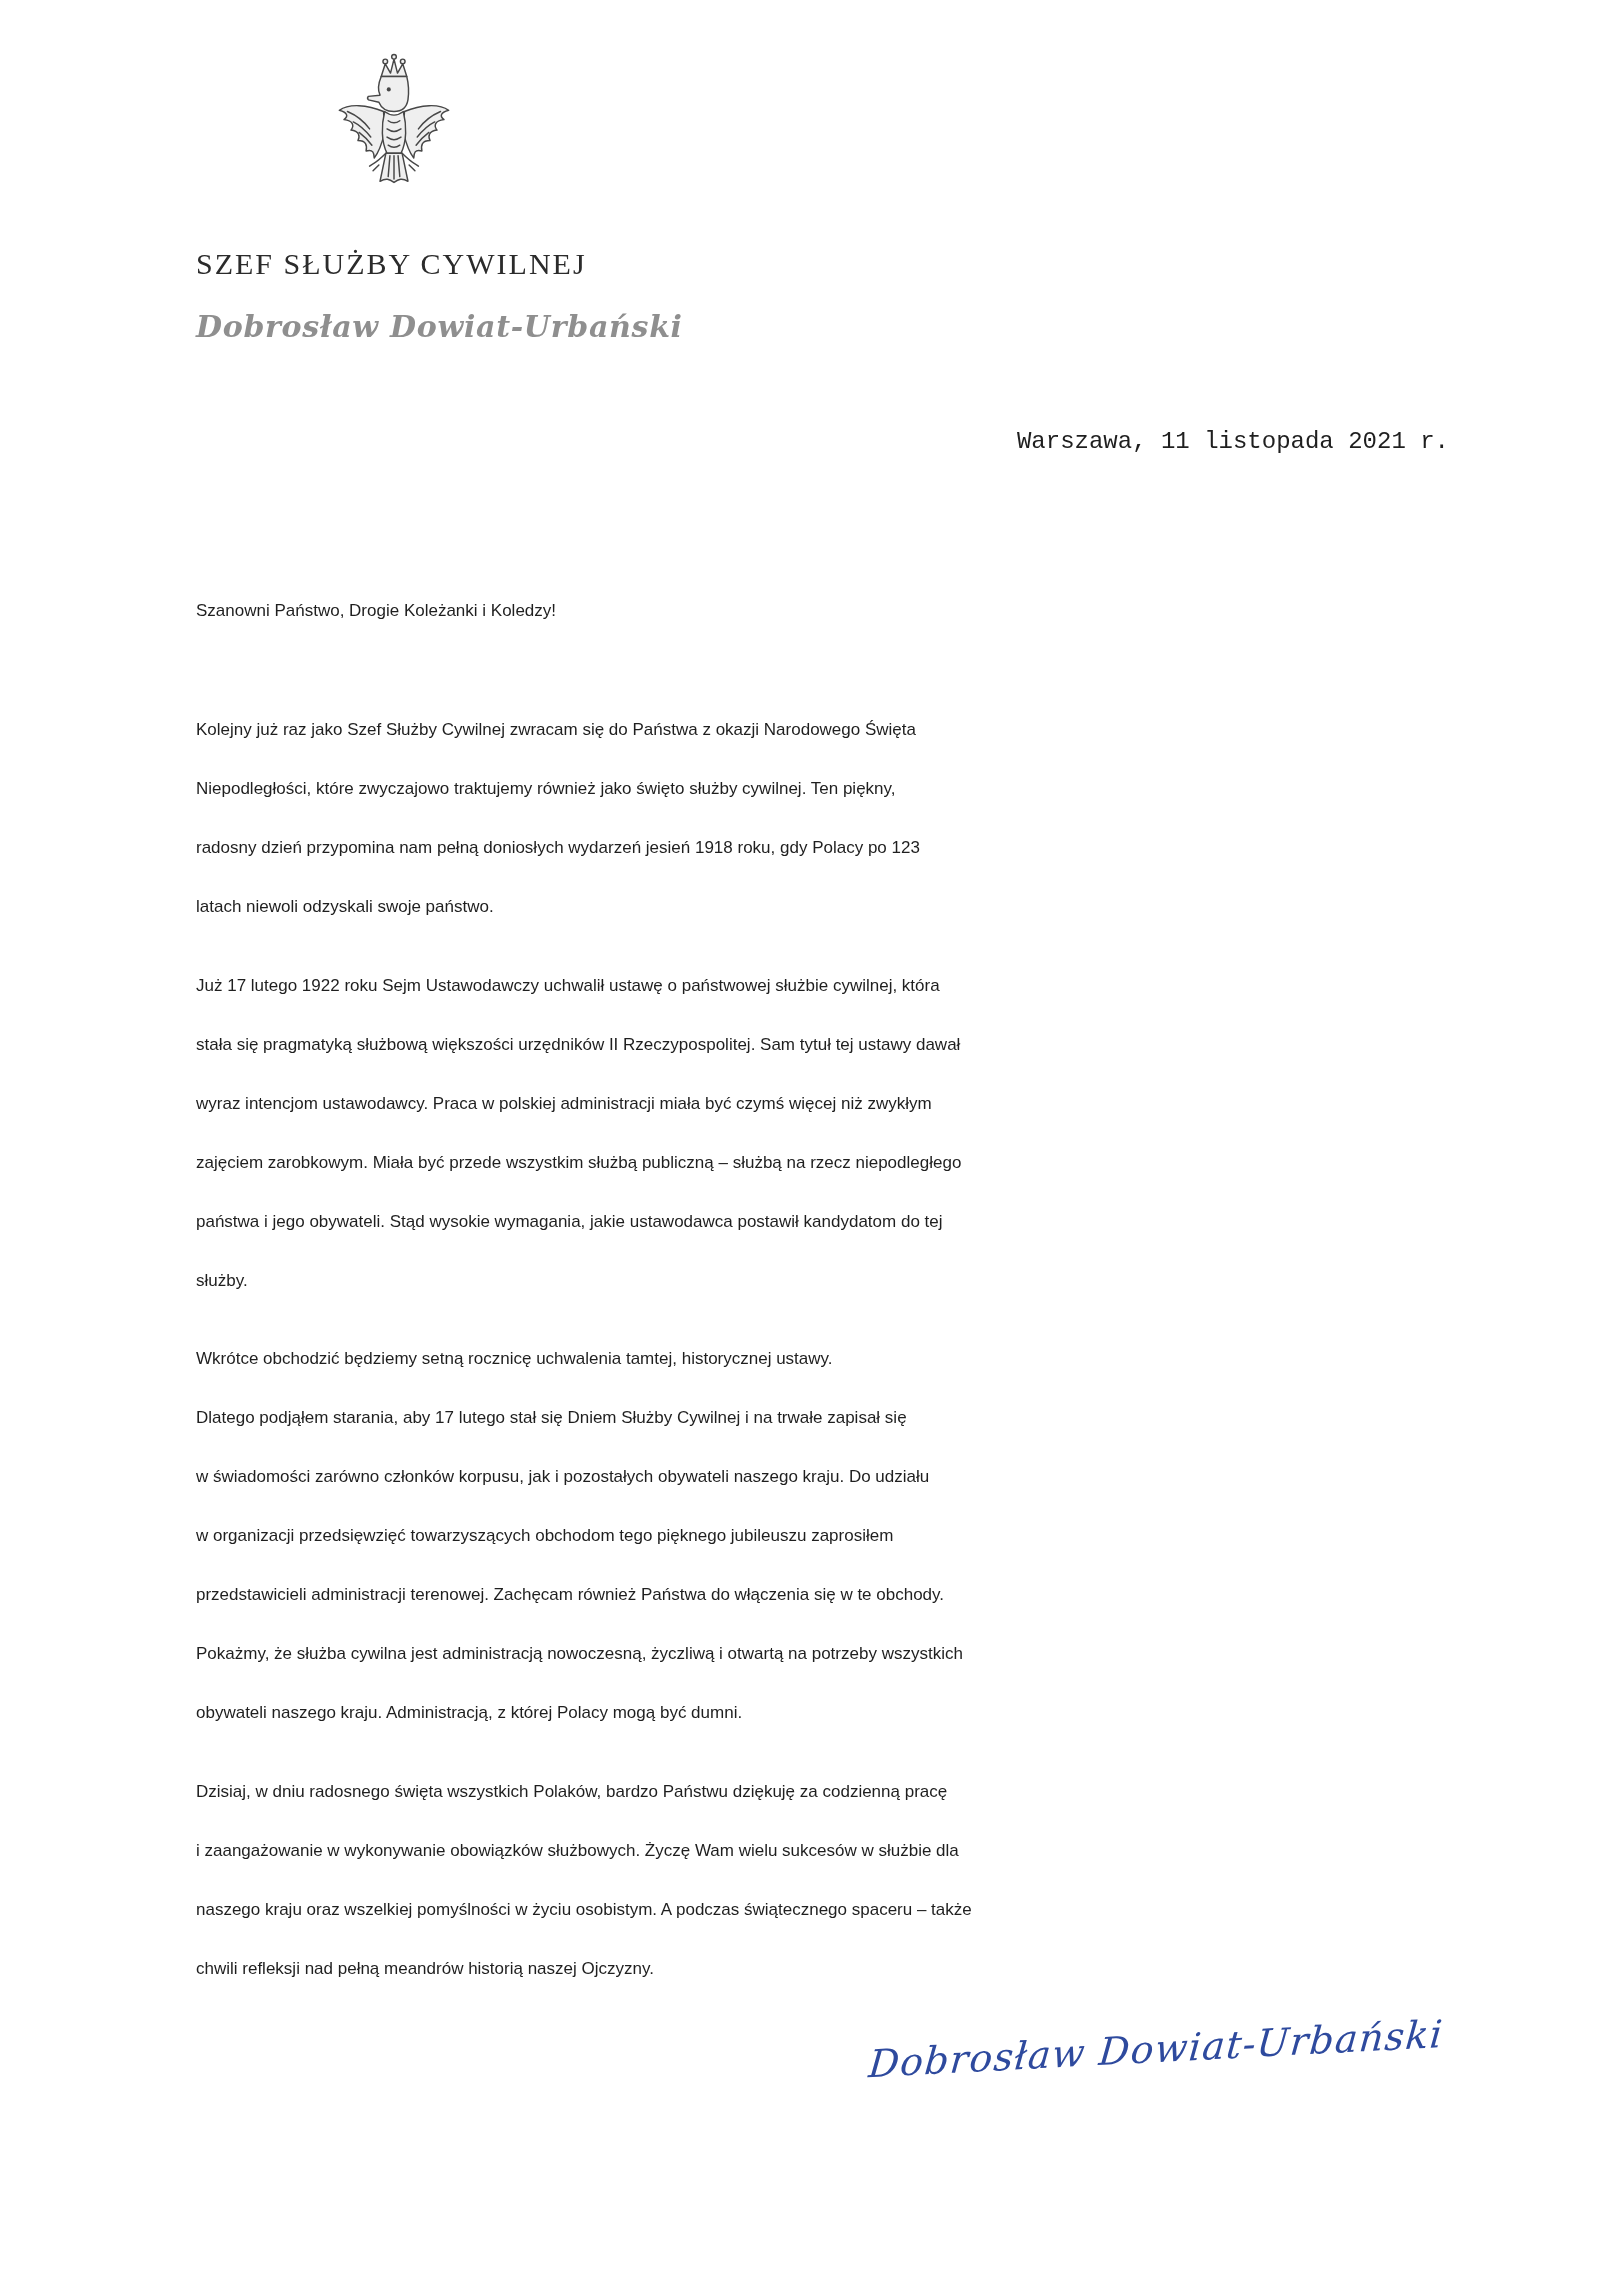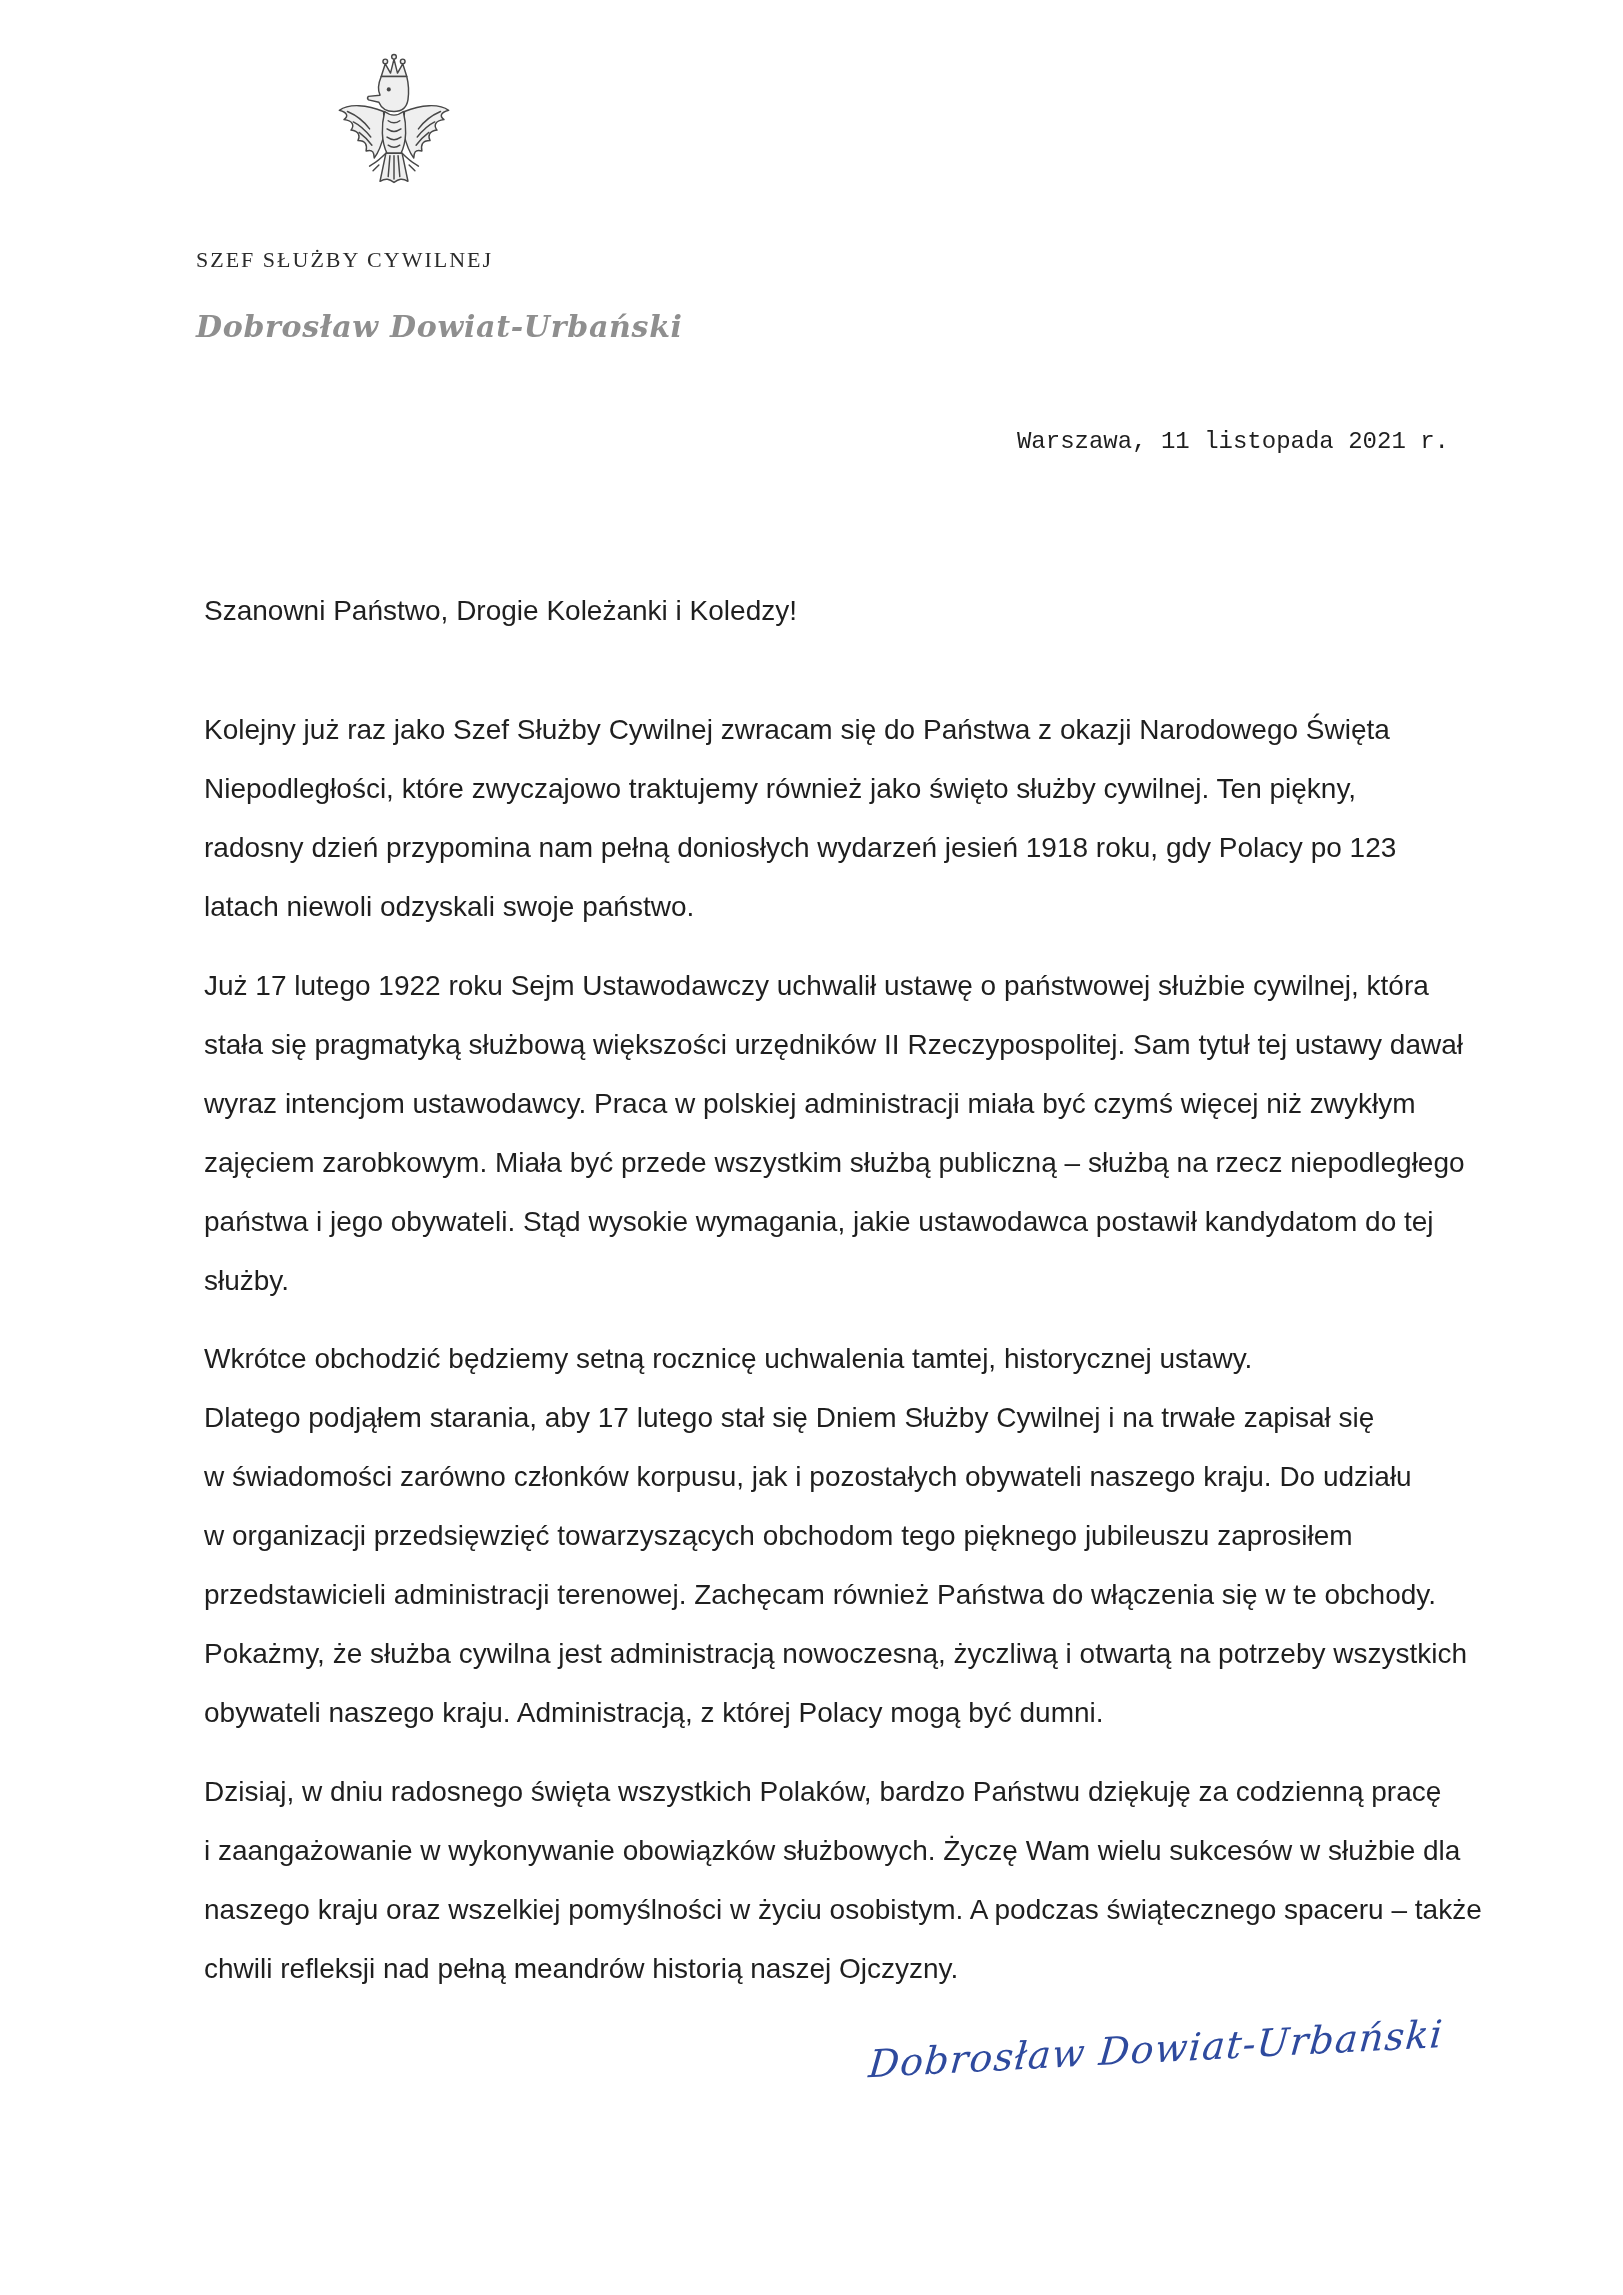--- a/index.html
+++ b/index.html
@@ -28,21 +28,21 @@
     top: 51px;
     width: 128px;
     height: 157px;
   }
   .emblem svg { width: 100%; height: 100%; }
   .sender-title {
     position: absolute;
     left: 196px;
     top: 247px;
     font-family: "Liberation Serif", serif;
-    font-size: 22px;
+    font-size: 30px;
     letter-spacing: 2px;
     color: #2b2b2b;
     white-space: nowrap;
   }
   .sender-name {
     position: absolute;
     left: 196px;
     top: 309px;
     font-family: "DejaVu Serif", serif;
     font-style: italic;
@@ -59,24 +59,23 @@
     font-size: 24px;
     color: var(--ink);
     white-space: nowrap;
     font-family: Liberation Mono, monospace;
   }
   .letter-body {
     position: absolute;
     left: 196px;
     top: 581px;
     width: 1305px;
-    font-size: 28px;
+    font-size: 17px;
     line-height: 59px;
     color: var(--ink);
-    margin-left: 8px;
   }
   .letter-body p {
     white-space: pre-line;
     margin: 0 0 19.6px 0;
   }
   .letter-body p.salutation {
     margin-bottom: 60px;
   }
   .signature {
     position: absolute;

